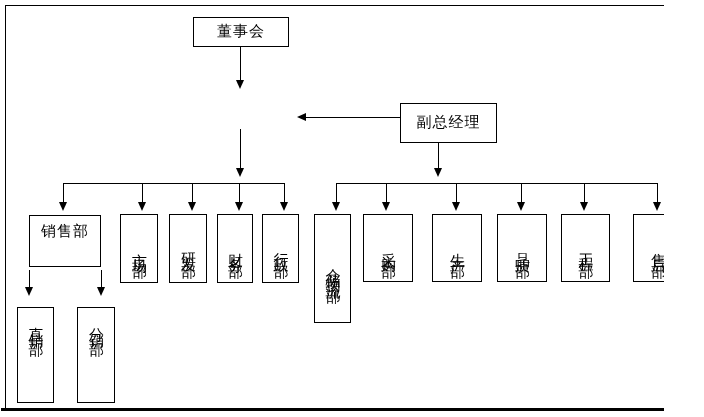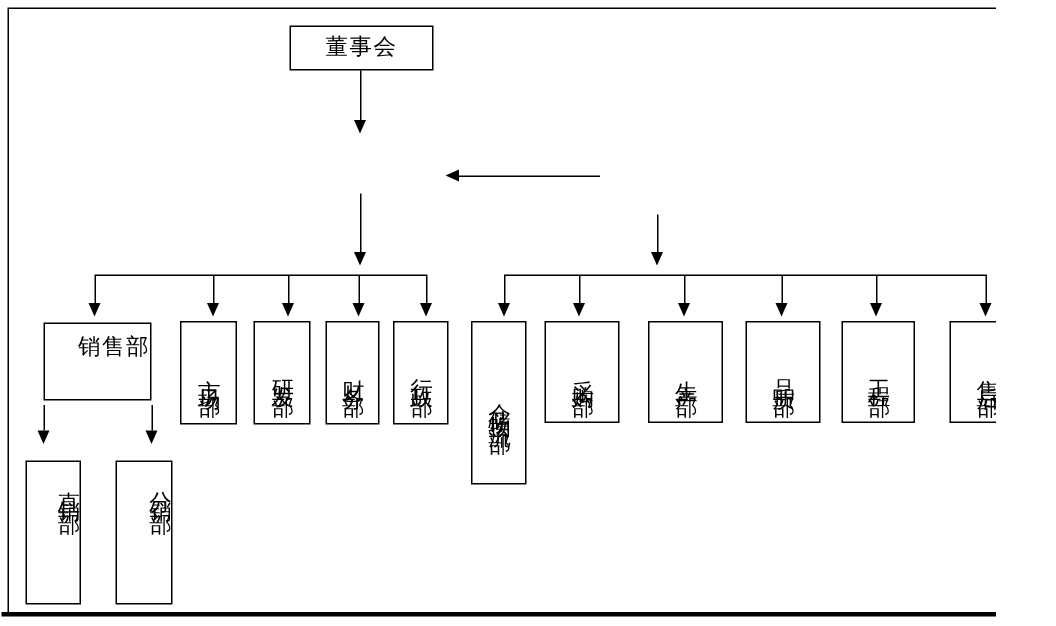--- a/index.html
+++ b/index.html
@@ -40,21 +40,21 @@
     line-height: 1.15;
     letter-spacing: 1px;
     white-space: nowrap;
   }
   .node .vlbl {
     writing-mode: vertical-rl;
     text-orientation: upright;
     letter-spacing: 5px;
     line-height: 1;
   }
-  .node.topalign { align-items: flex-start; padding-top: 7px; justify-content: flex-end; }
+  .node.topalign { align-items: flex-start; padding-top: 7px; }
   .node.wide-spacing .vlbl { letter-spacing: 7px; }
   
   .hline {
     position: absolute;
     height: 1px;
     background: #000;
   }
   .varrow {
     position: absolute;
     width: 1px;
@@ -92,20 +92,23 @@
 <div id="canvas">
 
   <div class="outer-frame"></div>
   <div class="bottom-rule"></div>
 
   <div class="node" style="left:193px;top:17px;width:96px;height:30px">
     <span>董事会</span>
   </div>
 
 
+  <div class="node" style="left:400px;top:103px;width:97px;height:40px">
+    <span>副总经理</span>
+  </div>
 
   <div class="node topalign" style="left:29px;top:215px;width:72px;height:52px">
     <span>销售部</span>
   </div>
 
   <div class="node" style="left:120px;top:214px;width:38px;height:69px">
     <span class="vlbl">市场部</span>
   </div>
 
   <div class="node" style="left:169px;top:214px;width:38px;height:69px">

